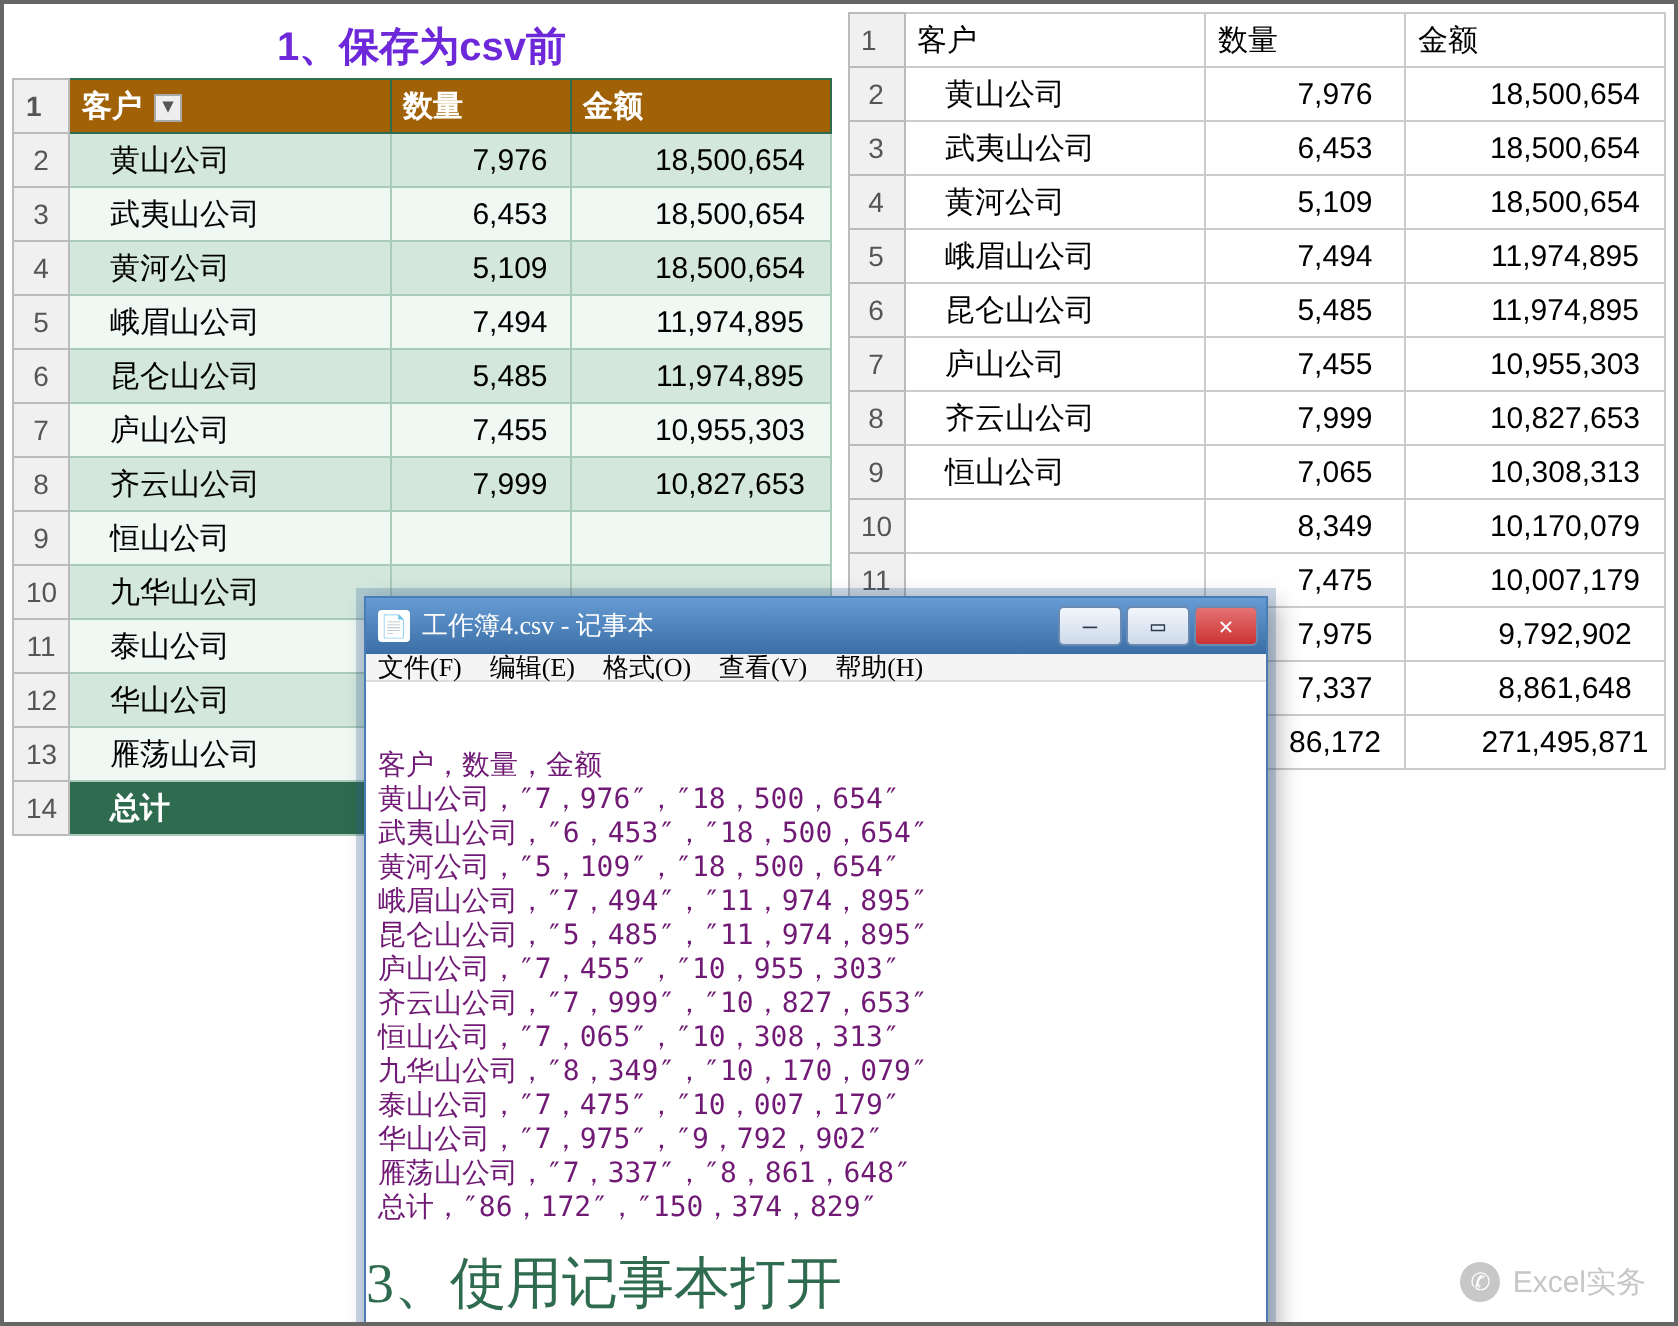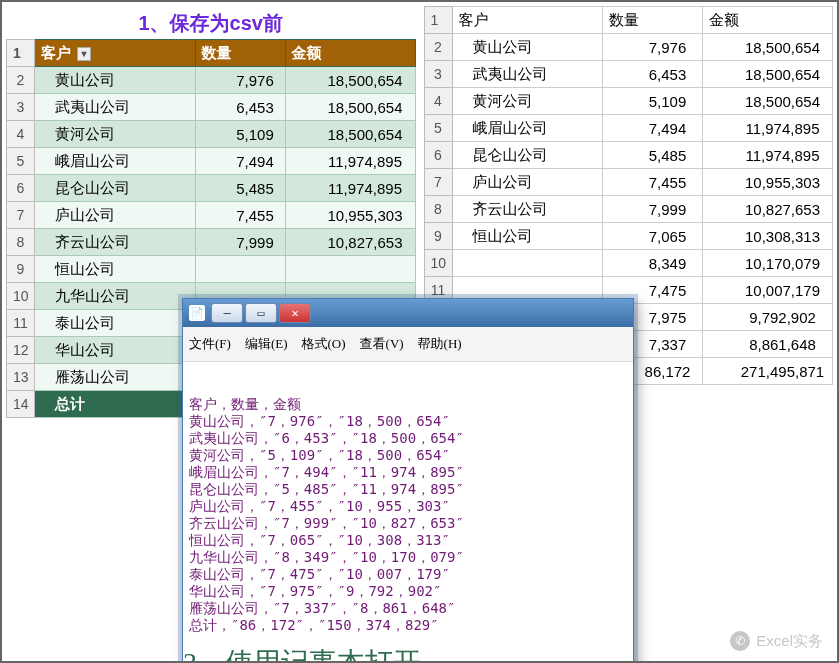--- a/index.html
+++ b/index.html
@@ -77,21 +77,21 @@
   .np-btns { display:flex; gap:2px; }
   .np-btn {
     width: 32px; height:20px;
     background: linear-gradient(to bottom,#f2f6fb,#cdd9ea);
     border:1px solid #6a8ab2; border-radius:3px;
     display:flex; align-items:center; justify-content:center;
     font-size:12px; color:#2b3a4b;
   }
   .np-btn.close { background: linear-gradient(to bottom,#e57373,#c33);color:#fff;}
   .np-menu {
-    height: 35px; background:#f4f4f4; border-bottom:1px solid #ddd;
+    height: 14px; background:#f4f4f4; border-bottom:1px solid #ddd;
     display:flex; align-items:center; padding:0 6px; gap:14px;
     font-size:13px; font-family:"Microsoft YaHei";
   }
   .np-body {
     padding: 2px 6px 6px;
     font-size: 14px;
     line-height: 17px;
     white-space: pre;
     color:#701a75;
     font-family: "SimSun","NSimSun",monospace;
@@ -319,20 +319,21 @@
             <td class="num">271,495,871</td>
           </tr>
         </tbody>
     </table>
   </div>
 </div>
 
 <div class="notepad">
   <div class="np-titlebar">
     <span class="np-icon">📄</span>
+    <span class="np-title">工作簿4.csv - 记事本</span>
     <div class="np-btns">
       <div class="np-btn">—</div>
       <div class="np-btn">▭</div>
       <div class="np-btn close">✕</div>
     </div>
   </div>
   <div class="np-menu">
     <span><span>文件(F)</span></span>
     <span><span>编辑(E)</span></span>
     <span><span>格式(O)</span></span>

